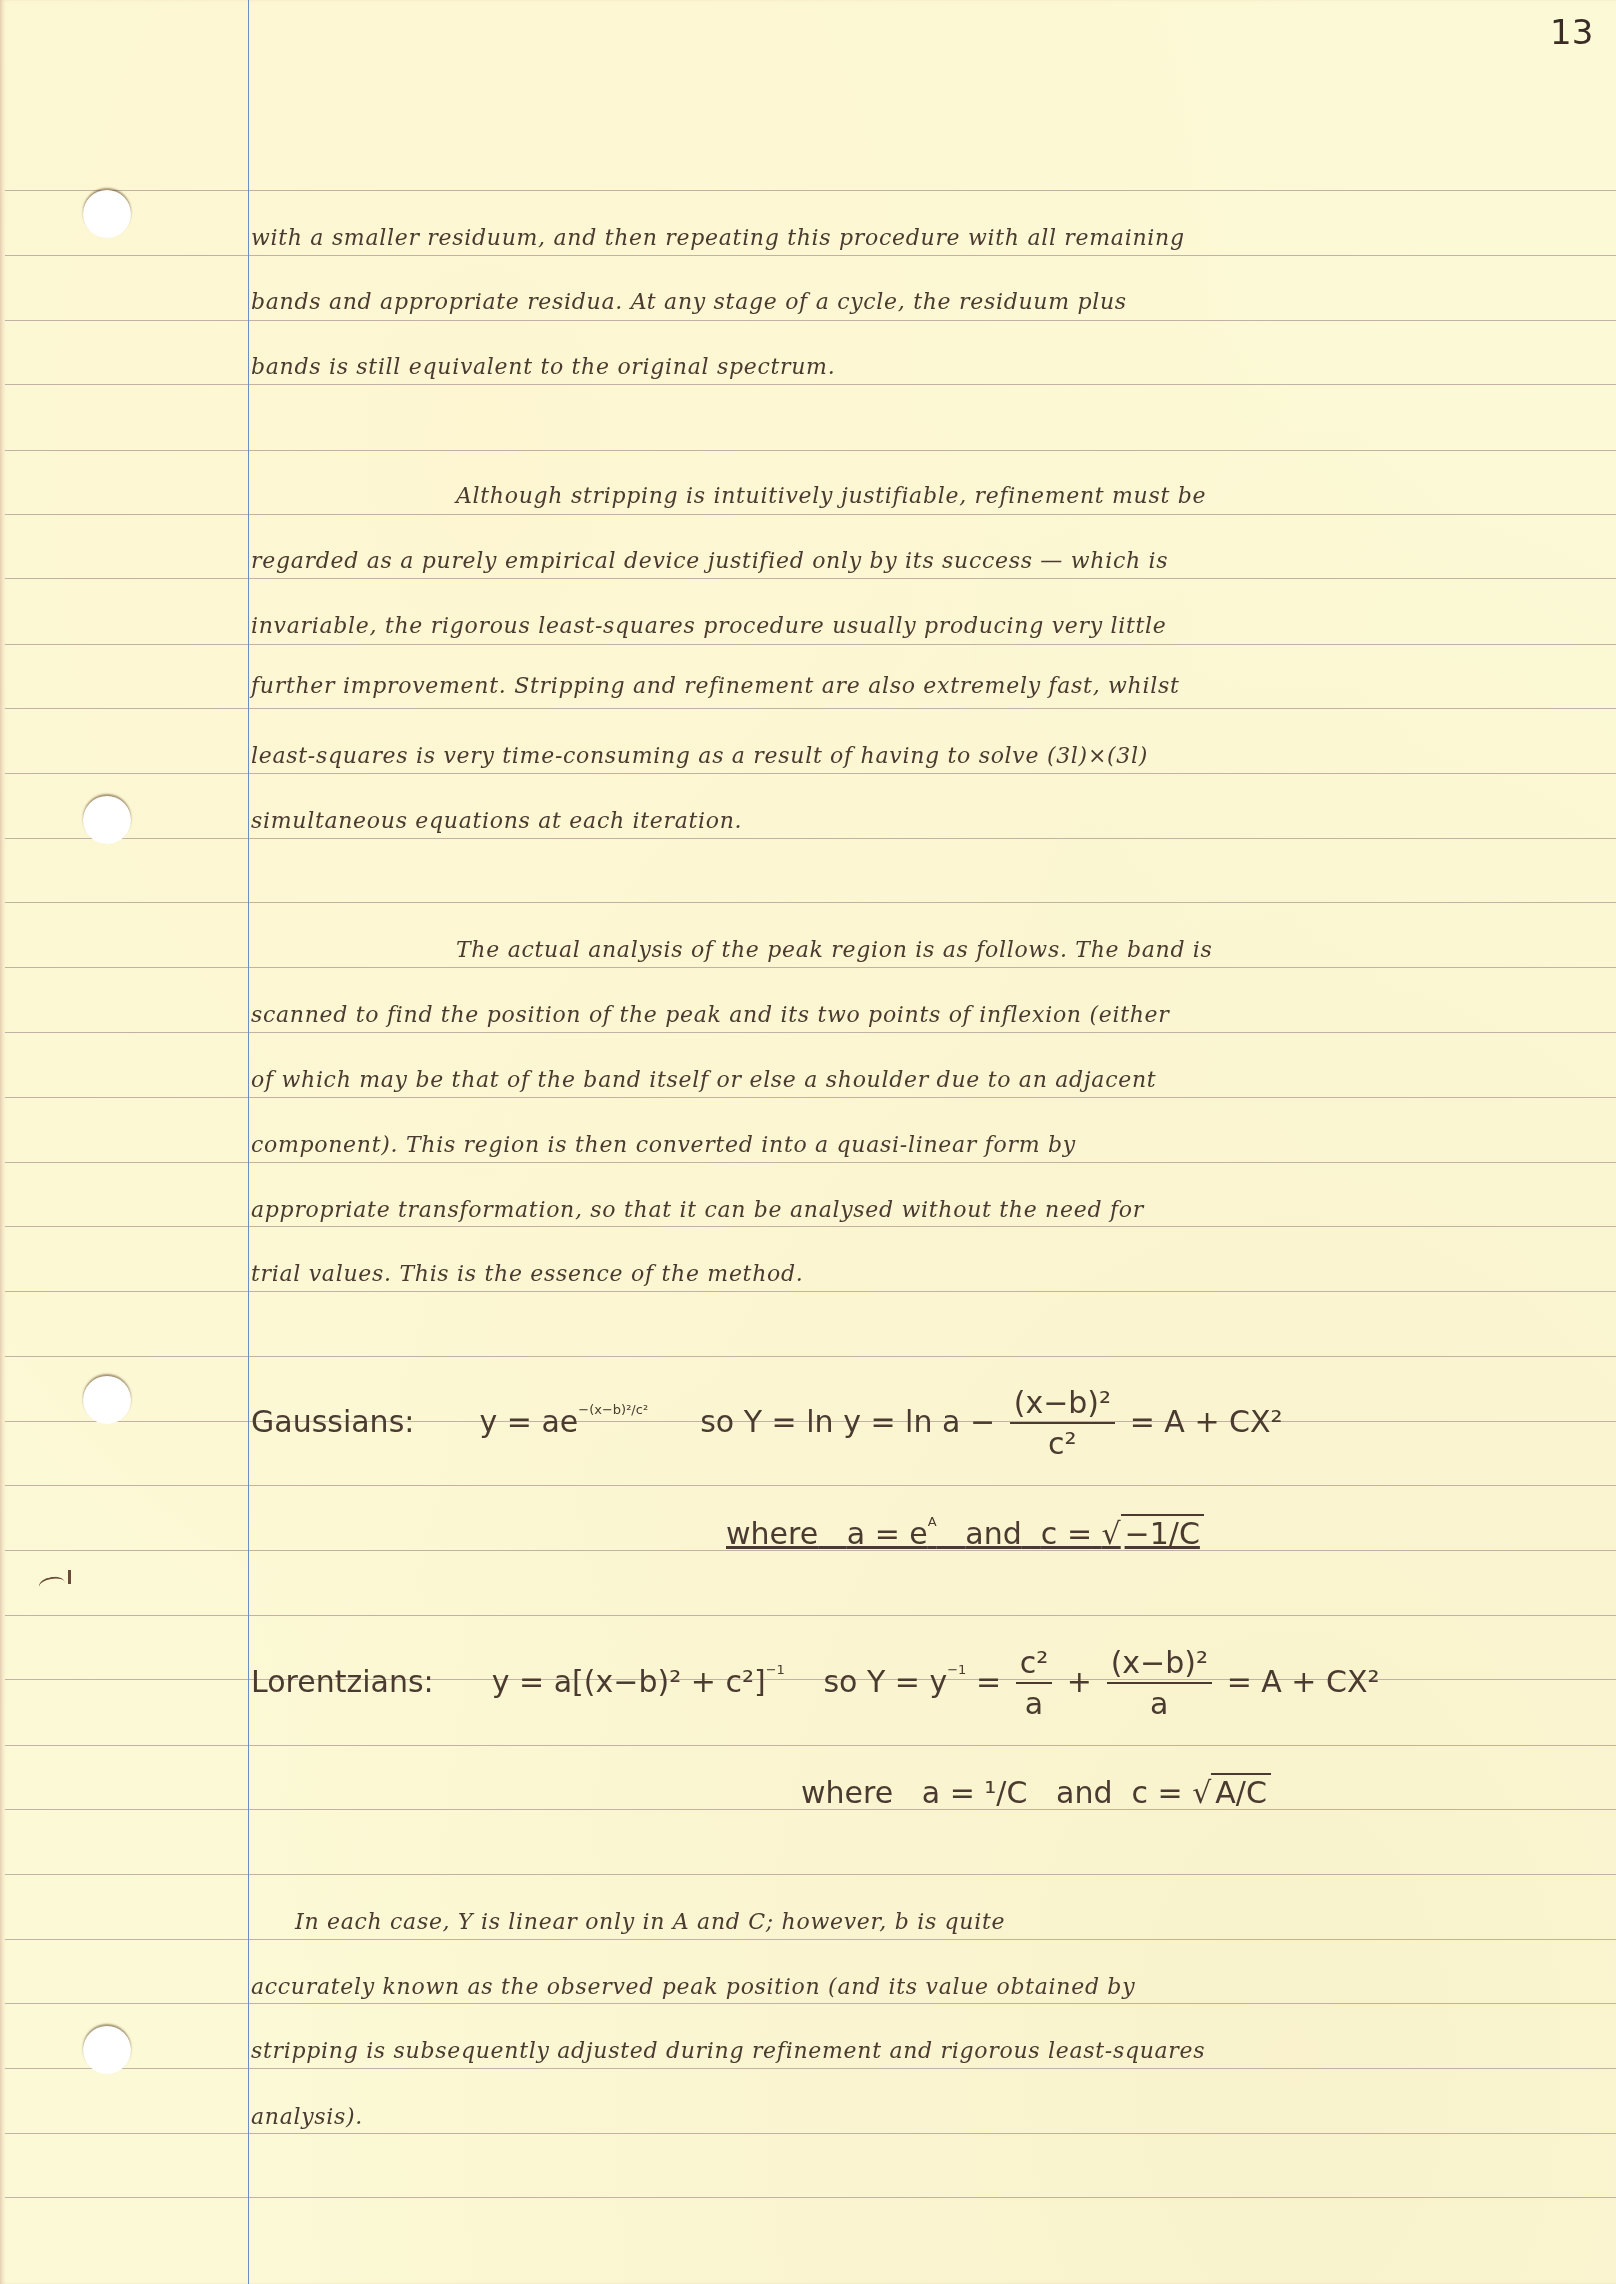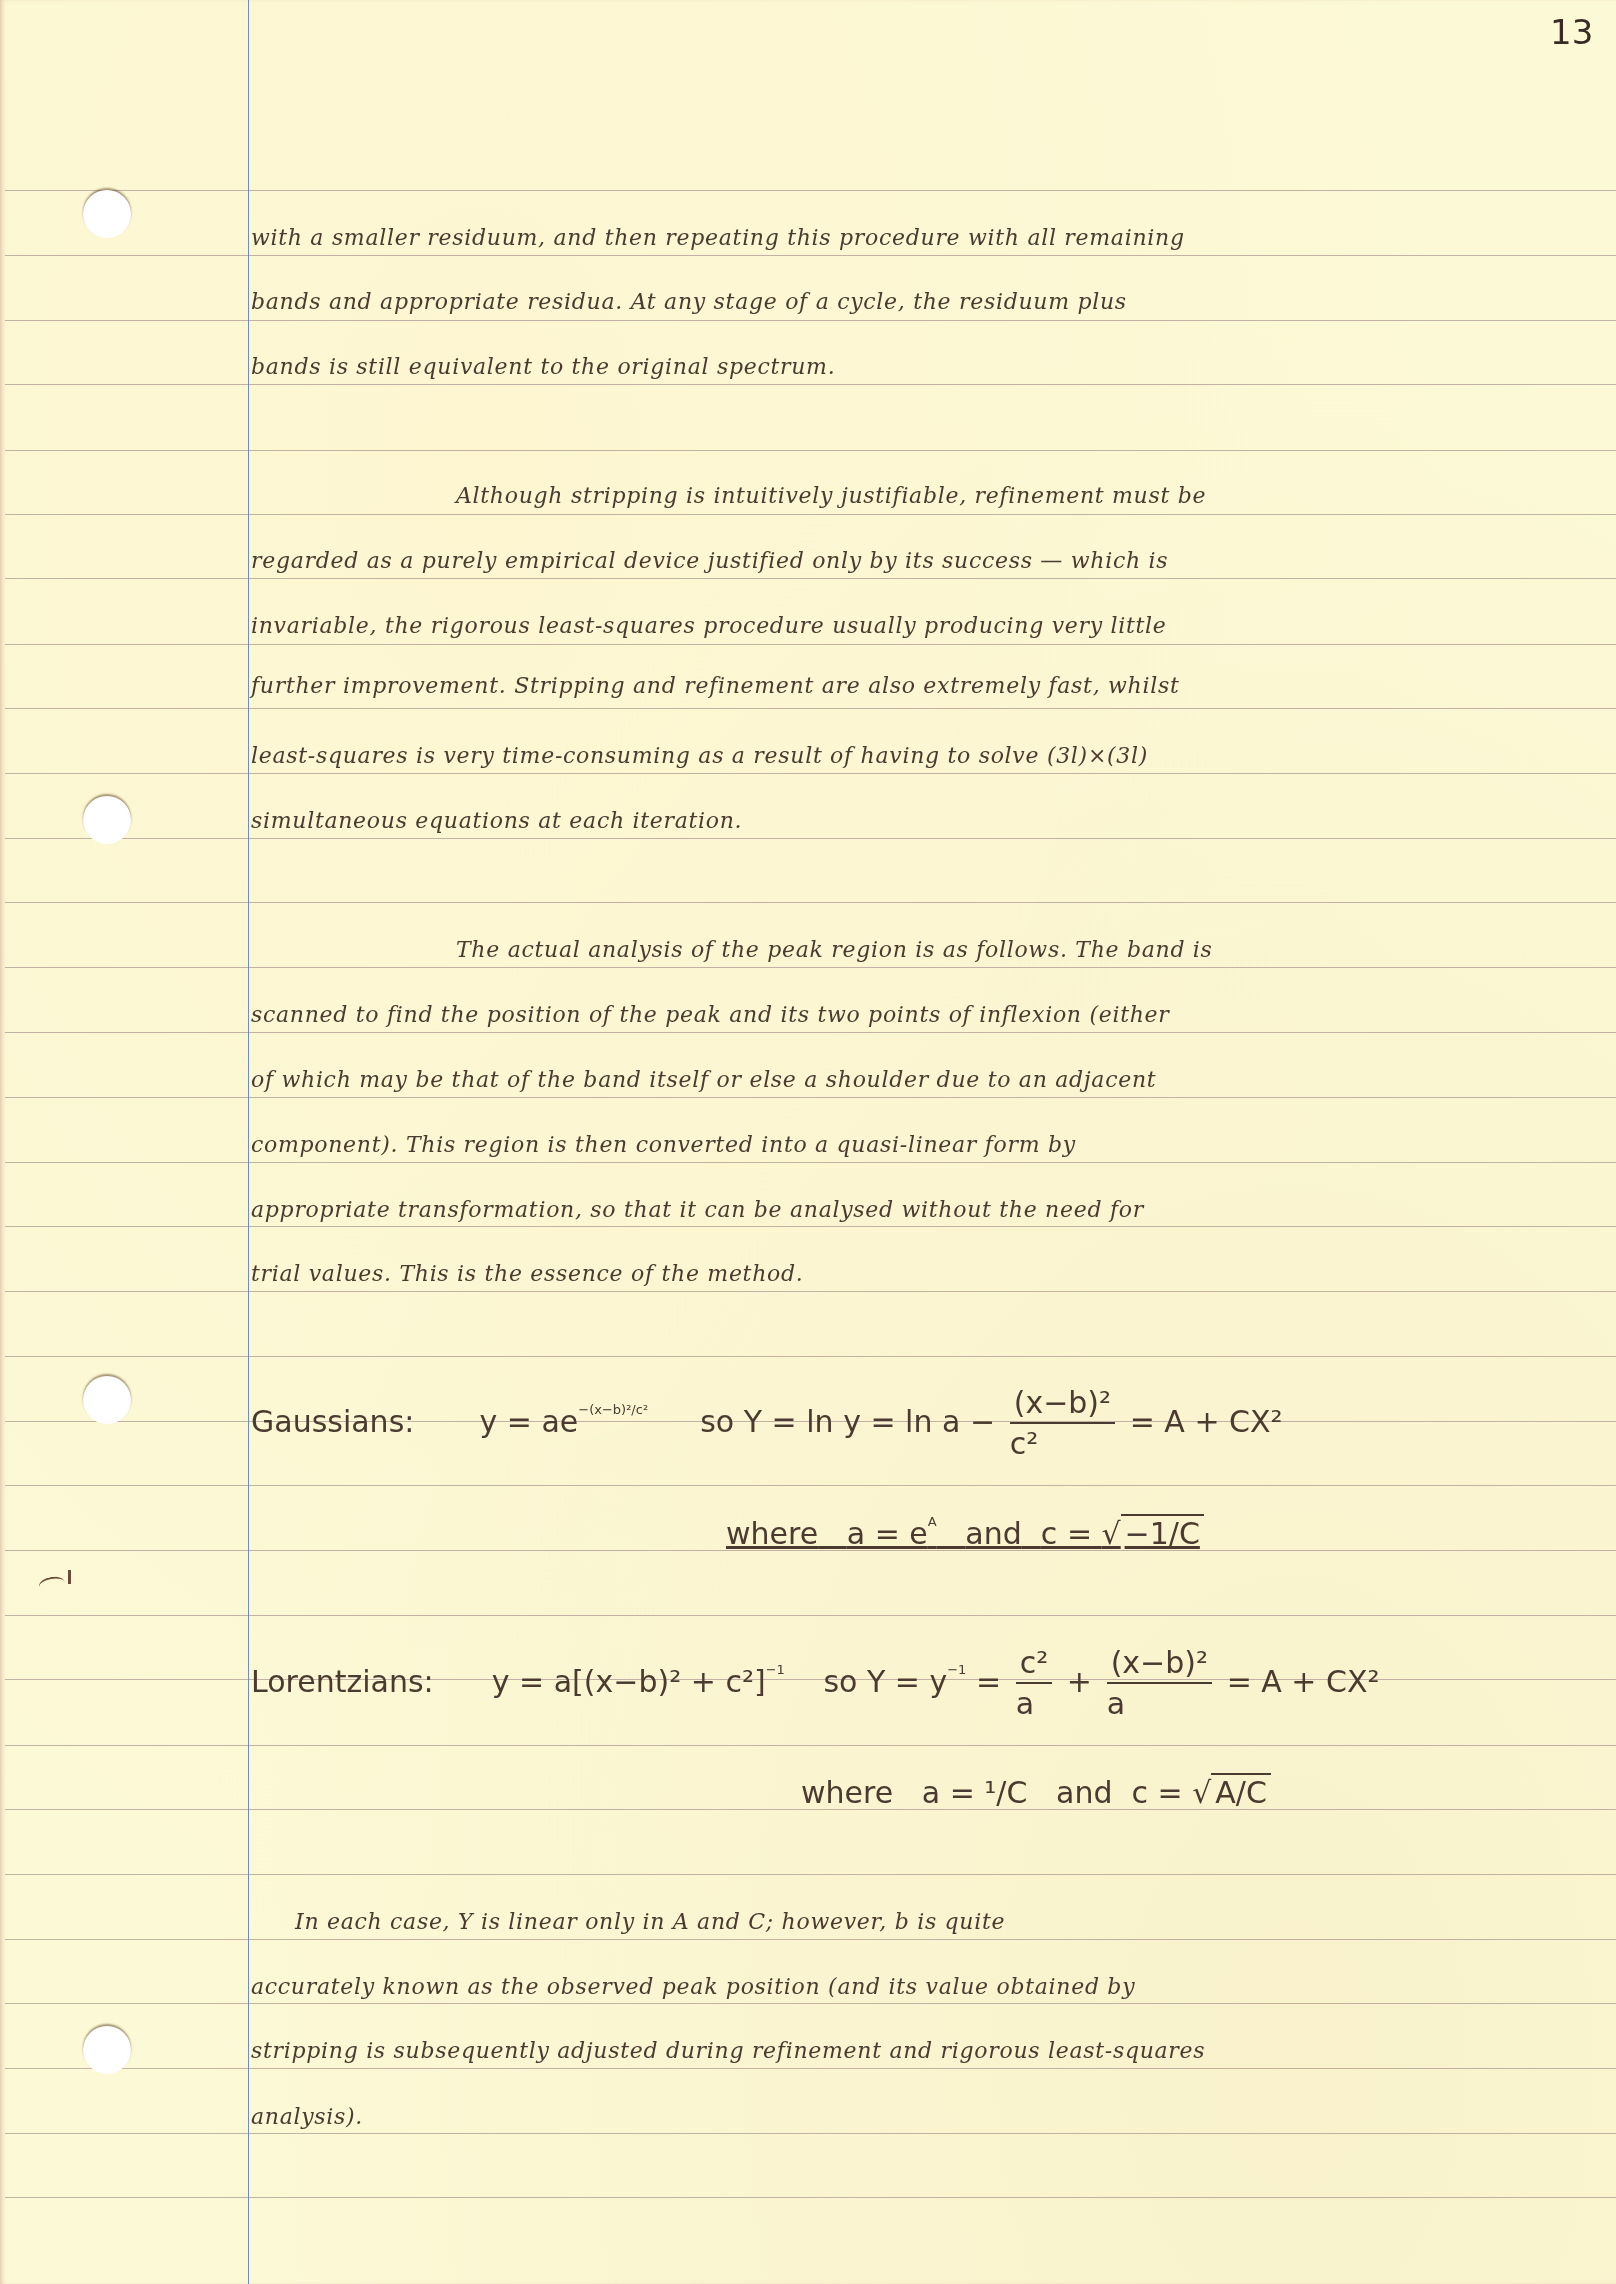--- a/index.html
+++ b/index.html
@@ -33,21 +33,21 @@
     font-size: 22px; color: #4a3a30; letter-spacing: 0.7px;
     line-height: 1; transform-origin: left bottom;
   }
   .indent { left: 456px; }
   .eq {
     position: absolute; white-space: nowrap;
     font-family: "DejaVu Sans", sans-serif; font-size: 30px; color: #4a3a30;
     line-height: 1;
   }
   .sup { font-size: 13px; position: relative; top: -18px; }
-  .frac { display: inline-block; vertical-align: middle; margin: 0 5.2px; }
+  .frac { display: inline-block; vertical-align: middle; text-align: center; margin: 0 5.2px; }
   .frac .num { display: block; border-bottom: 2px solid #4a3a30; padding: 0 3.9px 3.9px; }
   .frac .den { display: block; padding-top: 5.2px; }
   .sqrt { border-top: 2px solid #4a3a30; padding: 0 3.9px; }
   .stray { position: absolute; left: 39px; top: 1577px; width: 26px; height: 13px;
            border-top: 2.6px solid #6a4a38; border-radius: 50% 50% 0 0; transform: rotate(-10deg); }
   .stray2 { position: absolute; left: 68px; top: 1570px; width: 2.6px; height: 14.3px; background: #6a4a38; }
 </style>
 </head>
 <body>
 

